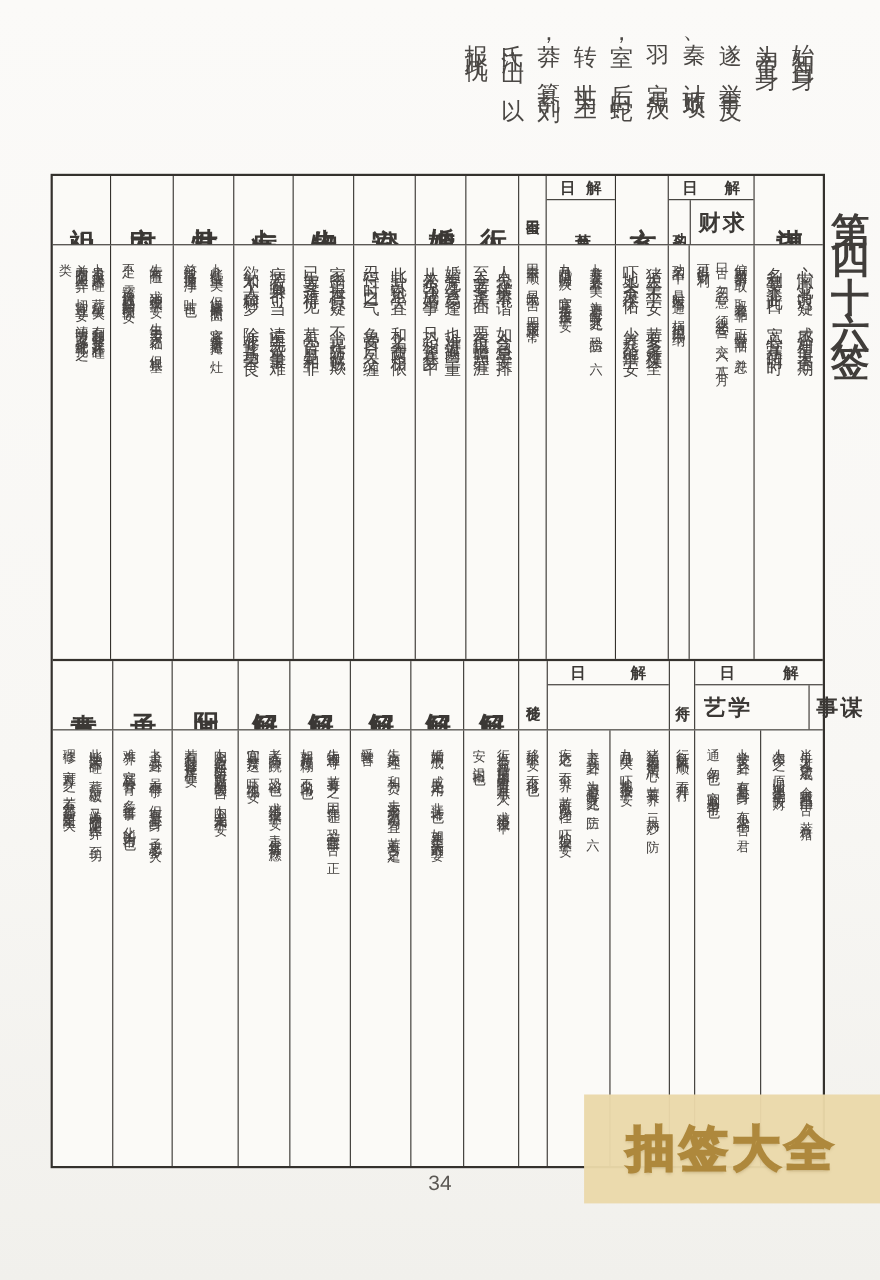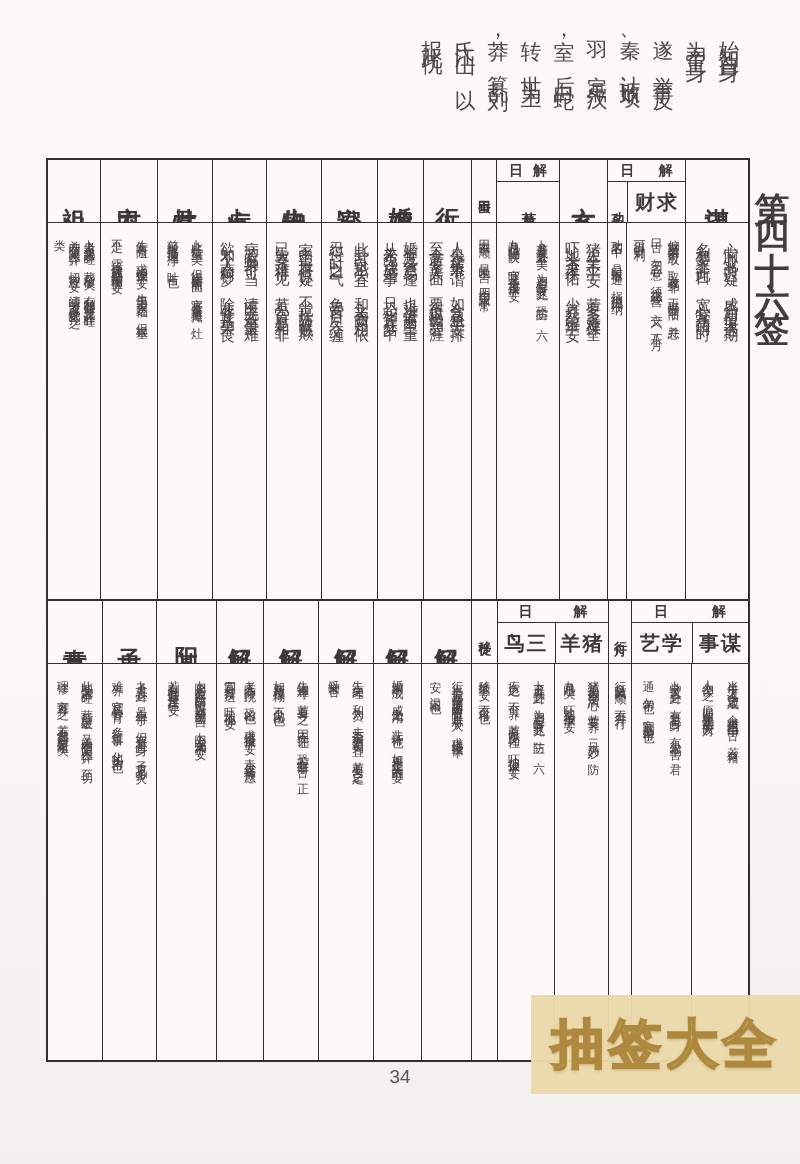--- a/index.html
+++ b/index.html
@@ -38,21 +38,21 @@
   .gsub{flex:1;display:flex;}
   .bcell{display:flex;justify-content:center;padding-top:7px;overflow:hidden;}
   .size-large .vtext{font-size:15px;letter-spacing:5px;}
   .size-small .vtext{font-size:12px;letter-spacing:2.5px;}
   
   .pageno{position:absolute;left:0;top:1066px;width:800px;text-align:center;
           font-size:19px;color:#5a5753;}
   
   .wm{position:absolute;left:531px;top:995px;width:269px;height:99px;z-index:5;
       background:rgba(234,217,170,0.96);display:flex;align-items:center;justify-content:center;}
-  .wm-text{font-size:53px;font-weight:bold;letter-spacing:4px;color:#e9c87e;
+  .wm-text{font-size:44px;font-weight:bold;letter-spacing:4px;color:#e9c87e;
            -webkit-text-stroke:2px #ae883c;text-shadow:0 2px 3px rgba(120,90,30,.35);}
 </style>
 </head>
 <body>
 
 <div class="poem">始知自身
 为帝王身，
 遂　举事反
 秦、计败项
 羽　定鼎汉
@@ -212,42 +212,34 @@
           <span class="hlabel">解日</span>
         </div>
         <div class="hcell narrow" style="width: 26px;">
           <span class="hlabel">移徙</span>
         </div>
         <div class="hgroup" style="width: 111px;">
           <div class="gstrip">
             <span>日</span>
             <span>解</span>
           </div>
-          <div class="gsub">
-            <div class="hcell horizontal hsub" style="width: 57px;">
-              <span class="hlabel-h">鸟三</span>
-            </div>
-            <div class="hcell horizontal hsub" style="width: 54px;">
-              <span class="hlabel-h">羊猪</span>
-            </div>
-          </div>
         </div>
         <div class="hcell narrow" style="width: 23px;">
           <span class="hlabel">行舟</span>
         </div>
         <div class="hgroup" style="width: 117px;">
           <div class="gstrip">
             <span>日</span>
             <span>解</span>
           </div>
           <div class="gsub">
             <div class="hcell horizontal hsub" style="width: 60px;">
               <span class="hlabel-h">艺学</span>
             </div>
-            <div class="hcell horizontal hsub" style="width: 57px;">
+            <div class="hcell horizontal hsub" style="width: 57px; margin-left: 43px;">
               <span class="hlabel-h">事谋</span>
             </div>
           </div>
         </div>
       </div>
       <div class="brow bottom">
         <div class="bcell size-small" style="width: 54px;">
           <div class="vtext" style="line-height: 24px;">此地龙运不旺　葬后定破　又嫌内有阴人作弄　至切
 理修　方可葬之　若不然葬后定要阻失</div>
         </div>

